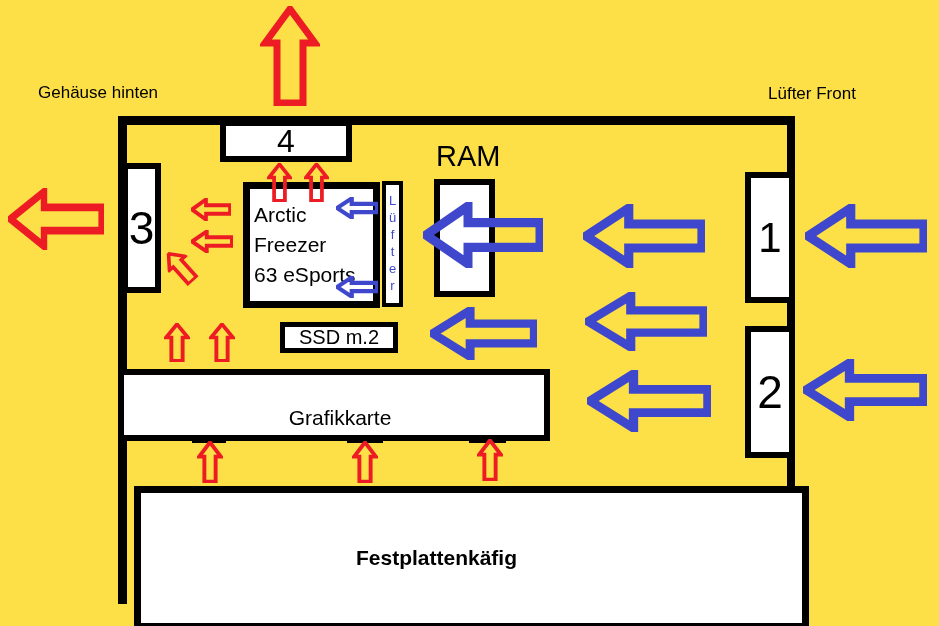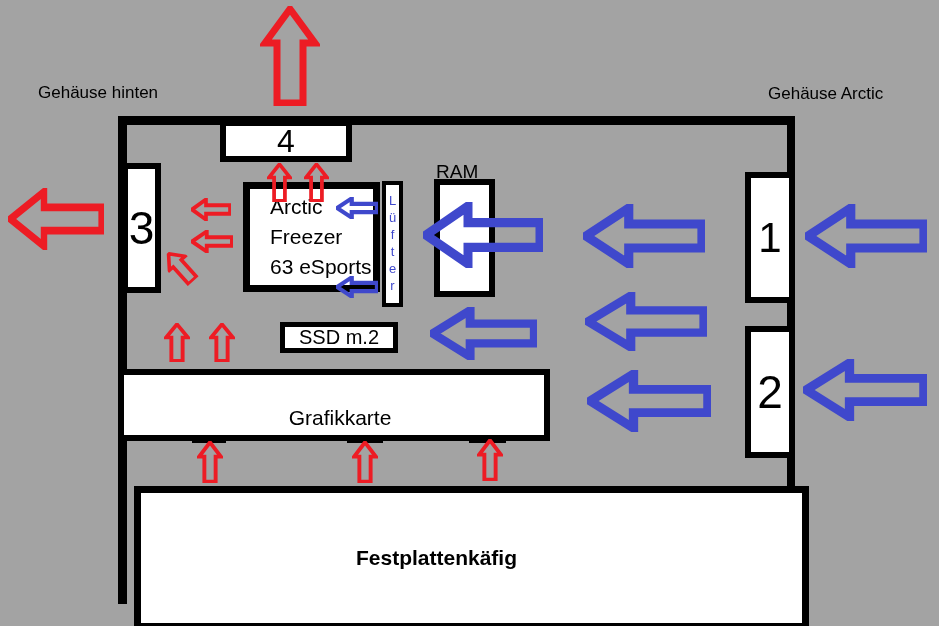--- a/index.html
+++ b/index.html
@@ -1,17 +1,17 @@
 <!DOCTYPE html>
 <html style="--red: #ED1C24; --blue: #3F48CC; --ink: #000000;"><head>
 <meta charset="utf-8">
 <style>
   html,body{margin:0;padding:0;background:#fff;}
   .canvas{
-    position:relative;width:939px;height:626px;background:#a3a3a3;overflow:hidden;
+    position:relative;width:939px;height:626px;background:#fde047;overflow:hidden;
     font-family:"Liberation Sans",sans-serif;color:#000;
   }
   .wall{position:absolute;background:var(--ink,#000);}
   .box{
     position:absolute;background:#fff;border:6px solid var(--ink,#000);
     box-sizing:border-box;display:flex;align-items:center;justify-content:center;
   }
   .fan-num{font-size:40px;line-height:1;}
   .lbl{position:absolute;white-space:nowrap;}
   .case-lbl{font-size:17px;}
@@ -37,21 +37,21 @@
       <symbol id="arr-left" viewBox="0 0 120 64" preserveAspectRatio="none">
         <polygon points="3,32 45,4 45,20 117,20 117,44 45,44 45,60"></polygon>
       </symbol>
       <symbol id="arr-up" viewBox="0 0 60 100" preserveAspectRatio="none">
         <polygon points="30,3 55,37 43,37 43,97 17,97 17,37 5,37"></polygon>
       </symbol>
     </defs>
   </svg>
 
   <div class="lbl case-lbl" style="left:38px;top:83px;">Gehäuse hinten</div>
-  <div class="lbl case-lbl" style="left:768px;top:84px;">Gehäuse Arctic</div>
+  <div class="lbl case-lbl" style="left:768px;top:84px;">Lüfter Front</div>
 
   <div class="wall" style="left:118px;top:116px;width:677px;height:9px;"></div>
   <div class="wall" style="left:118px;top:116px;width:9px;height:488px;"></div>
   <div class="wall" style="left:787px;top:116px;width:8px;height:488px;"></div>
 
   <div class="box" style="left:220px;top:120px;width:132px;height:42px;">
     <span class="fan-num" style="font-size:32px;">4</span>
   </div>
 
   <div class="box" style="left:122px;top:163px;width:39px;height:130px;">
@@ -59,24 +59,24 @@
   </div>
 
   <div class="box" style="left:745px;top:172px;width:50px;height:131px;">
     <span class="fan-num" style="font-size:42px;">1</span>
   </div>
 
   <div class="box" style="left:745px;top:326px;width:50px;height:132px;">
     <span class="fan-num" style="font-size:46px;">2</span>
   </div>
 
-  <div class="lbl comp-lbl" style="left:436px;top:161px;font-size:19px;">RAM</div>
+  <div class="lbl comp-lbl" style="left:436px;top:140px;font-size:29px;">RAM</div>
   <div class="box" style="left:434px;top:179px;width:61px;height:118px;"></div>
 
-  <div class="box" style="left:243px;top:182px;width:137px;height:110px;border-width:7px;justify-content:flex-start;padding-left:16px;">
+  <div class="box" style="left:243px;top:182px;width:137px;height:126px;border-width:7px;justify-content:flex-start;">
     <div class="cooler-text" style="padding-left:4px;">
       <div>Arctic Freezer</div>
       <div>63 eSports</div>
     </div>
   </div>
 
   <div class="box" style="left:382px;top:181px;width:21px;height:126px;border-width:4px;">
     <span class="vertical-text">Lüfter</span>
   </div>
 

